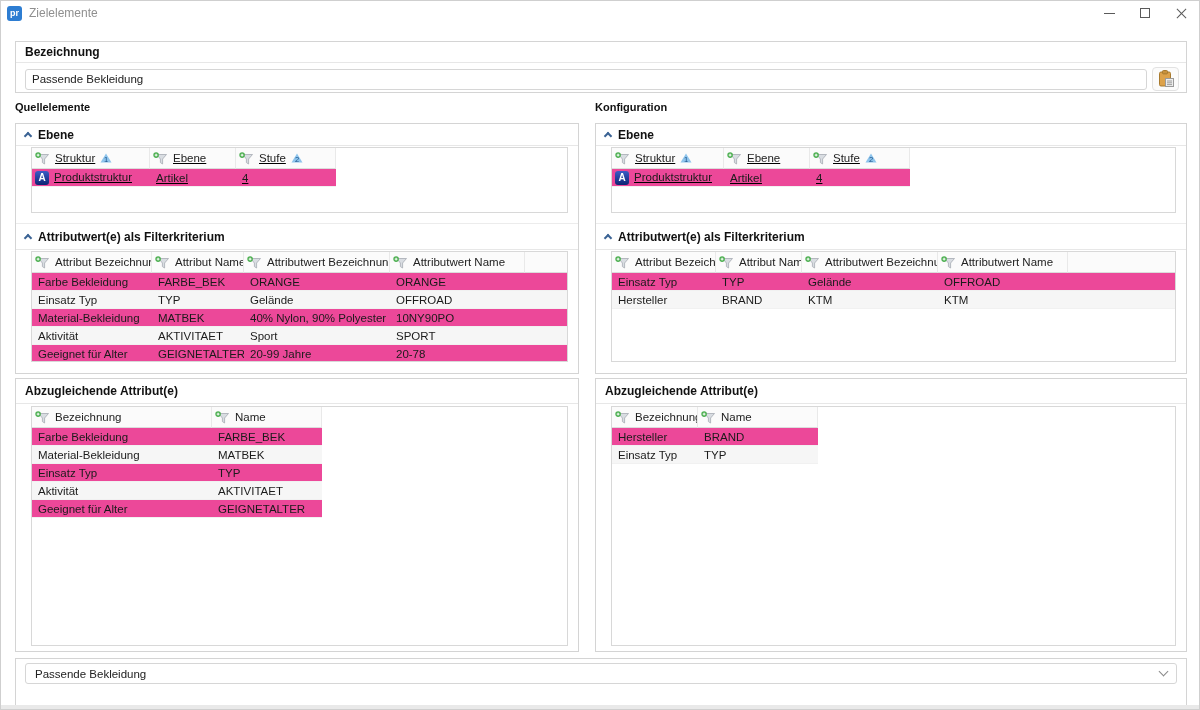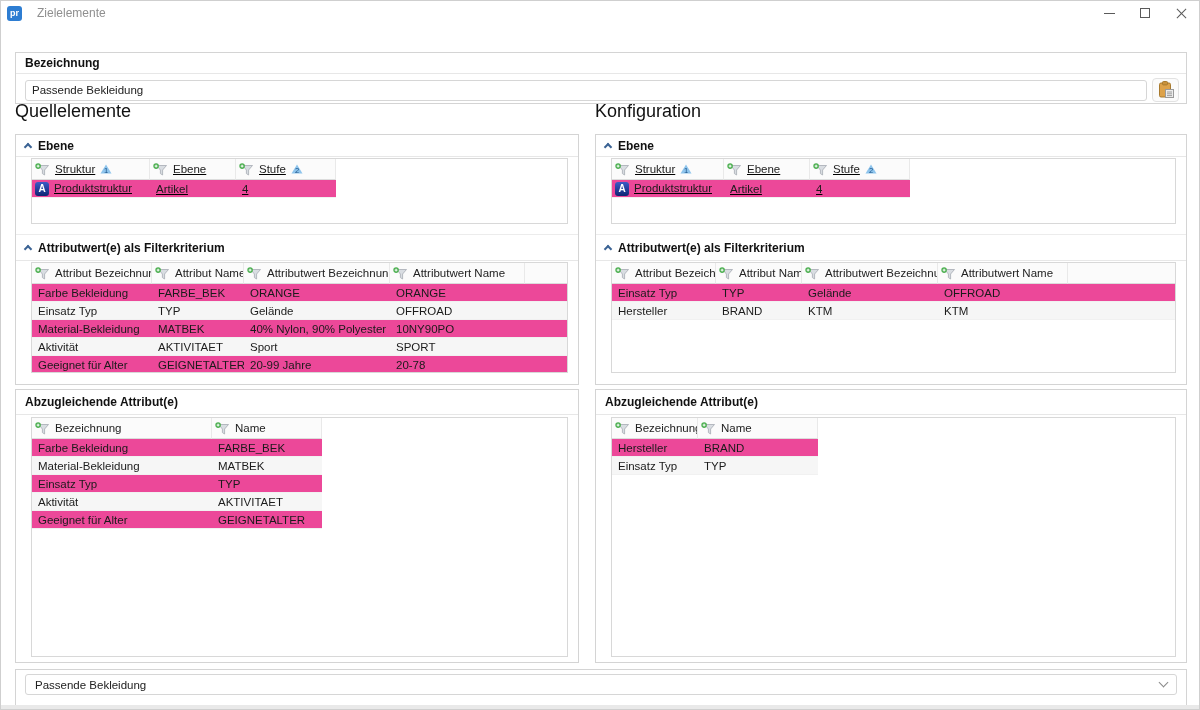--- a/index.html
+++ b/index.html
@@ -6,61 +6,61 @@
   html,body { background:#f3f3f3; }
   .window {
     position: relative;
     width: 1200px; height: 710px;
     background: #ffffff;
     border: 1px solid #cfcfcf;
     font-family: "Liberation Sans", sans-serif;
     overflow: hidden;
   }
   
-  .titlebar { height: 24px; display: flex; align-items: center; padding-left: 6px; background:#fff;gap:8px; }
+  .titlebar { height: 24px; display: flex; align-items: center; padding-left: 6px; background:#fff; }
   .app-badge {
     width: 15px; height: 15px; border-radius: 3px;
     background: #2d7dd2; color: #fff;
     font-size: 9px; font-weight: bold;
     display: flex; align-items: center; justify-content: center;
   }
   .win-title { margin-left: 7px; font-size: 12px; color: #8f8f8f; }
   .win-controls { margin-left: auto; display: flex; height: 100%; }
   .wc { width: 36px; height: 100%; display: flex; align-items: center; justify-content: center; cursor: default; }
   .min-glyph { width: 11px; height: 1px; background: #5a5a5a; display:block; }
   .max-glyph { width: 10px; height: 10px; border: 1px solid #5a5a5a; display:block; }
   .close-glyph { position: relative; width: 11px; height: 11px; display:block; }
   .close-glyph::before, .close-glyph::after {
     content:""; position:absolute; left:-1px; top:5px; width:13px; height:1px; background:#5a5a5a;
   }
   .close-glyph::before { transform: rotate(45deg); }
   .close-glyph::after  { transform: rotate(-45deg); }
 
   
-  .gbox { position: absolute; border: 1px solid #d4d4d4; background: #fff; margin-top: 11px; }
+  .gbox { position: absolute; border: 1px solid #d4d4d4; background: #fff; }
   .box-label {
     height: 21px; line-height: 20px; padding-left: 9px;
     font-size: 12px; font-weight: bold; color: #111;
     border-bottom: 1px solid #e7e7e7; white-space: nowrap;
   }
   
   .bez-box { left: 14px; top: 40px; width: 1172px; height: 52px; }
   .field-row { display: flex; align-items: center; gap: 5px; padding: 4px 7px 0 9px; }
   .text-field {
     flex: 1; height: 21px; border: 1px solid #d6d6d6; border-radius: 3px;
     font-family: "Liberation Sans", sans-serif; font-size: 11.5px; color: #222;
     padding: 0 6px; background: #fff; outline: none;
   }
   .icon-btn {
     width: 27px; height: 24px; border: 1px solid #e2e2e2; border-radius: 4px;
     background: #fbfbfb; display: flex; align-items: center; justify-content: center; padding: 0;
   }
 
   
-  .col-title { position: absolute; top: 100px; height: 18px; font-size: 18px; font-weight: normal; color: #111; }
+  .col-title { position: absolute; top: 100px; height: 18px; font-size: 11px; font-weight: bold; color: #111; }
   .ct-left { left: 14px; } .ct-right { left: 594px; }
   .panel-groups-left  { left: 14px;  top: 122px; width: 564px; height: 251px; }
   .panel-groups-right { left: 594px; top: 122px; width: 592px; height: 251px; }
   .panel-match-left   { left: 14px;  top: 377px; width: 564px; height: 274px; }
   .panel-match-right  { left: 594px; top: 377px; width: 592px; height: 274px; }
 
   .group-header {
     height: 22px; display: flex; align-items: center; gap: 7px;
     padding-left: 9px; border-bottom: 1px solid #e7e7e7;
   }

